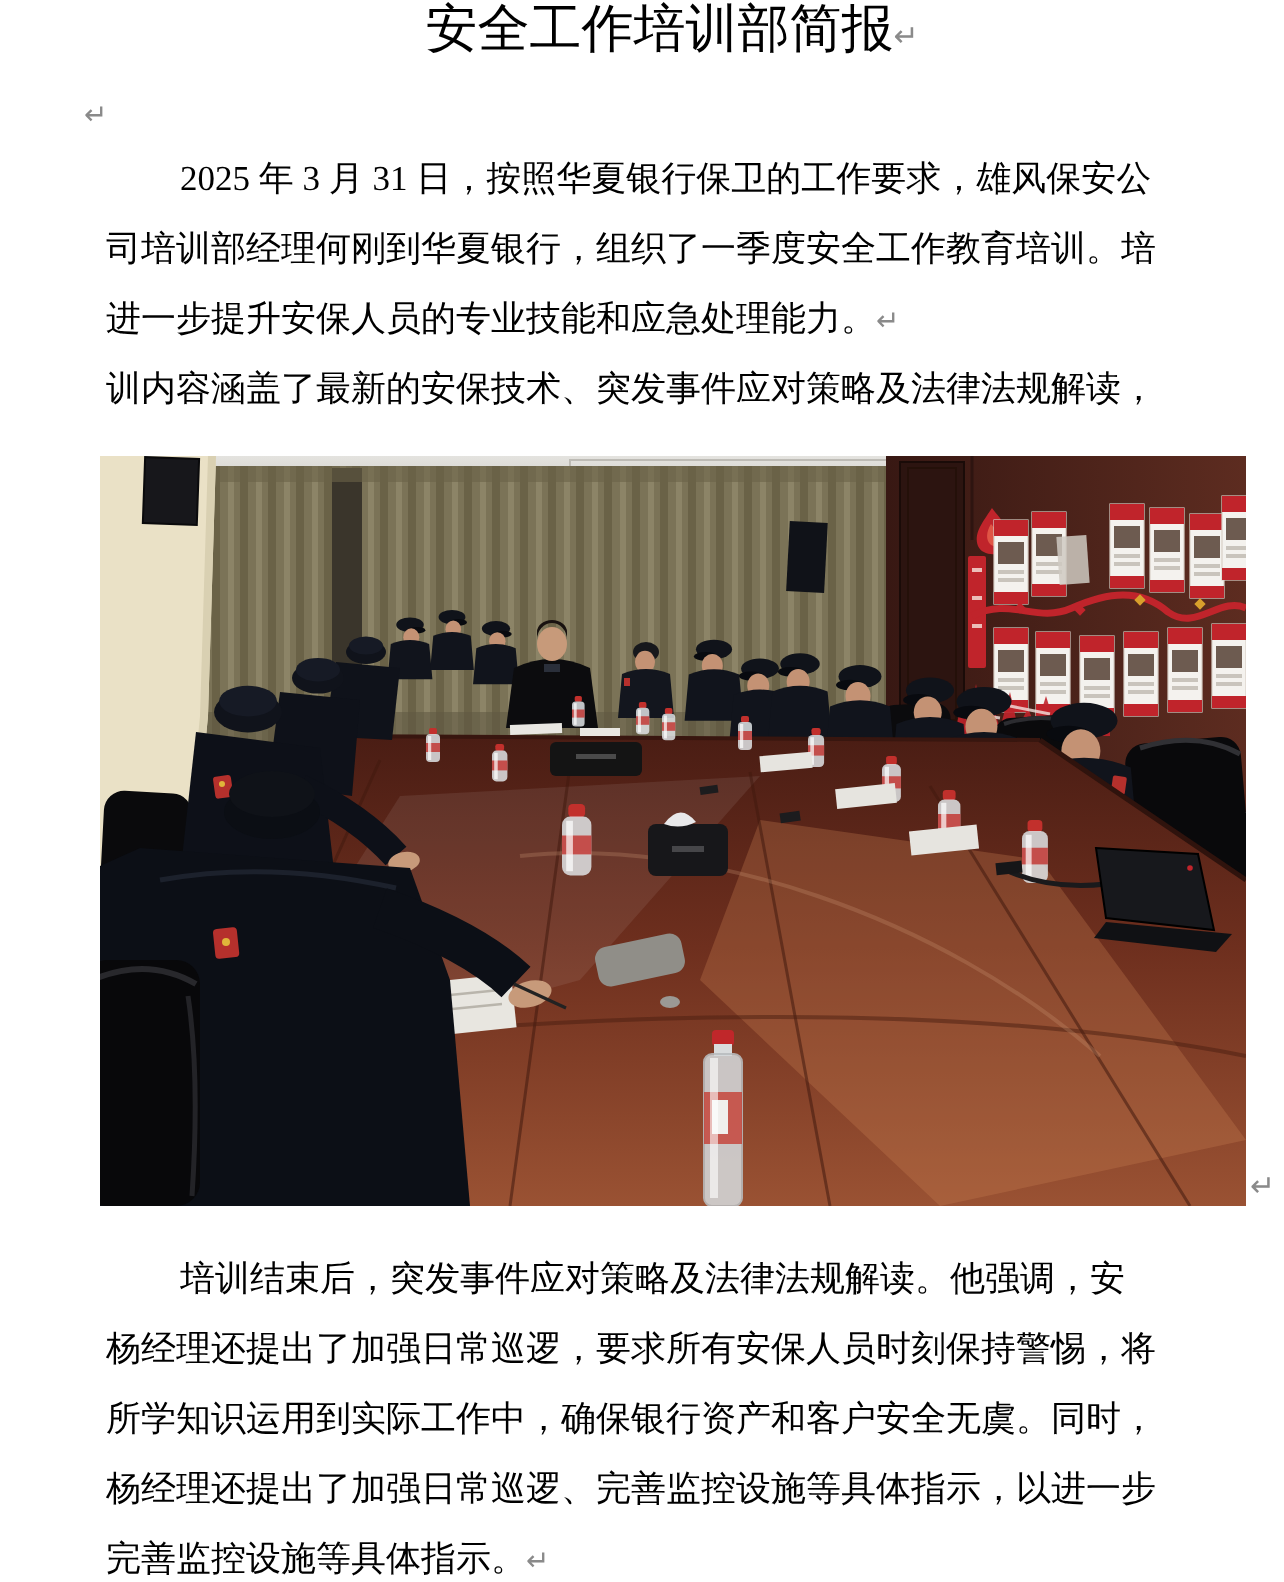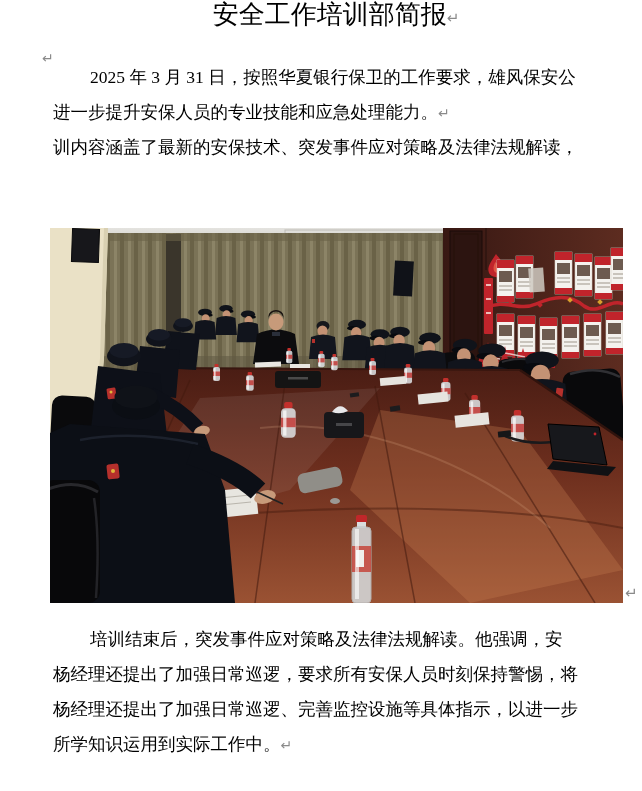--- a/index.html
+++ b/index.html
@@ -6,37 +6,38 @@
   .page{position:relative;width:642px;height:791px;background:#ffffff;overflow:hidden;
         font-family:"Liberation Serif","DejaVu Serif",serif;color:#000;}
   .title-line{position:absolute;left:15px;top:0;width:642px;text-align:center;
               font-size:26px;line-height:30px;white-space:nowrap;}
   .pmark{color:#8a8a8a;font-family:"DejaVu Sans","Liberation Sans",sans-serif;}
   .title-pmark{font-size:15px;}
   .empty-mark{position:absolute;left:42px;top:50px;font-size:14px;}
   .para{position:absolute;left:53px;width:560px;font-size:17.5px;line-height:35px;}
   .para .line{white-space:nowrap;height:35px;}
   .para .indent{padding-left:37px;}
-  .para1{top:60px;}
+  .para1{top:72px;}
   .para2{top:622px;}
   .line .pmark{font-size:14px;}
   .photo{position:absolute;left:50px;top:228px;width:573px;height:375px;display:block;}
   .photo-mark{position:absolute;left:625px;top:584px;font-size:15px;}
 </style>
 </head>
 <body>
 
 <div class="page">
 
   <div class="title-line"><span>安全工作培训部简报</span><span class="pmark title-pmark">↵</span></div>
 
   <span class="pmark empty-mark">↵</span>
 
   <div class="para para1">
     <div class="line indent"><span>2025 年 3 月 31 日，按照华夏银行保卫的工作要求，雄风保安公</span></div>
+    <div class="line"><span>司培训部经理何刚到华夏银行，组织了一季度安全工作教育培训。培</span></div>
     <div class="line"><span>进一步提升安保人员的专业技能和应急处理能力。</span><span class="pmark">↵</span></div>
     <div class="line"><span>训内容涵盖了最新的安保技术、突发事件应对策略及法律法规解读，</span></div>
   </div>
 
   <svg class="photo" viewBox="0 0 573 375" preserveAspectRatio="none" role="img" aria-label="会议室照片：保安队员身着深色制服围坐在深红色长会议桌旁，桌上摆放矿泉水瓶、纸巾盒和笔记本，中间为发言领导，背景为橄榄色窗帘与红色文化展示墙">
     <defs>
       <linearGradient id="gTable" x1="0" y1="0" x2="0" y2="1">
         <stop offset="0" stop-color="#4a1d14"></stop>
           <stop offset="0.45" stop-color="#6e2f1e"></stop>
           <stop offset="1" stop-color="#9a5233"></stop>
@@ -263,17 +264,18 @@
       <rect x="306" y="322" width="8" height="17" fill="#f0efed"></rect>
       <rect x="305" y="301" width="4" height="70" fill="#ffffff" opacity="0.6"></rect>
     </g>
   </svg>
 
   <span class="pmark photo-mark">↵</span>
 
   <div class="para para2">
     <div class="line indent"><span>培训结束后，突发事件应对策略及法律法规解读。他强调，安</span></div>
     <div class="line"><span>杨经理还提出了加强日常巡逻，要求所有安保人员时刻保持警惕，将</span></div>
+    <div class="line"><span>所学知识运用到实际工作中，确保银行资产和客户安全无虞。同时，</span></div>
     <div class="line"><span>杨经理还提出了加强日常巡逻、完善监控设施等具体指示，以进一步</span></div>
-    <div class="line"><span>所学知识运用到实际工作中。</span><span class="pmark">↵</span></div>
+    <div class="line"><span>完善监控设施等具体指示。</span><span class="pmark">↵</span></div>
   </div>
 
 </div>
 
 </body></html>

